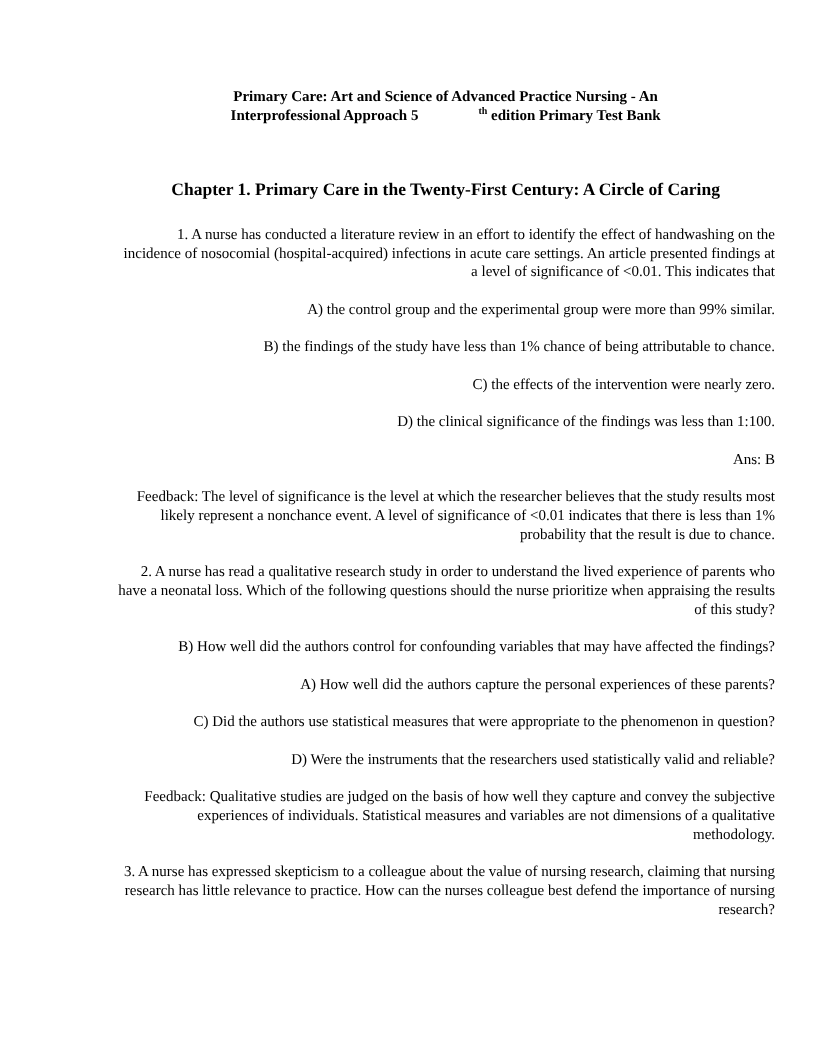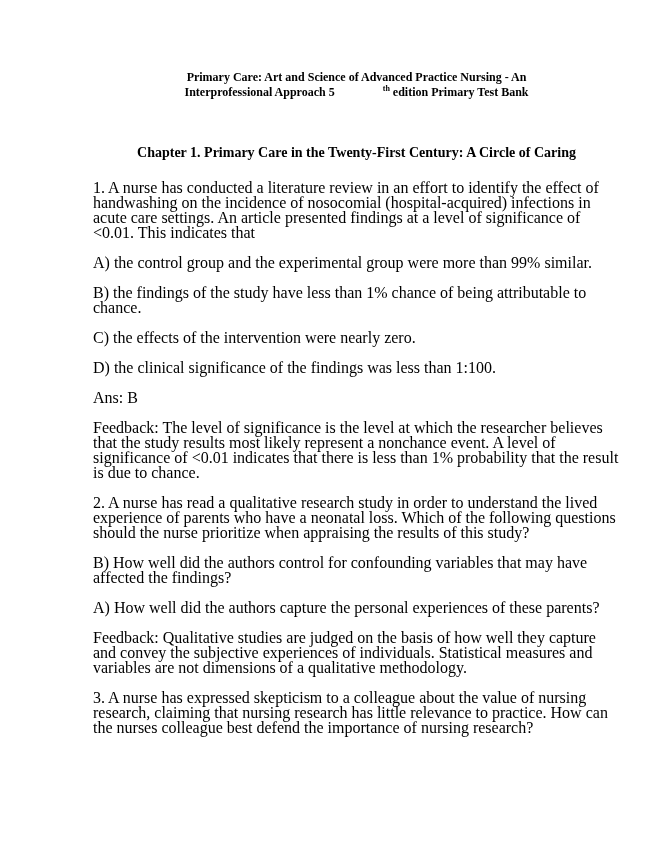--- a/index.html
+++ b/index.html
@@ -35,23 +35,23 @@
   }
   .chapter-heading {
     text-align: center;
     font-weight: bold;
     font-size: 14px;
     line-height: 15px;
     margin: 0 0 20px 0;
   }
   p {
     margin: 0 0 15px 0;
-    font-size: 16px;
+    font-size: 12px;
     line-height: 15px;
-    text-align: left;
+    text-align: right;
   }
   section {
     margin: 0;
     padding: 0;
   }
 </style>
 </head>
 <body>
 
 <div class="page">
@@ -71,20 +71,22 @@
       <p>C) the effects of the intervention were nearly zero.</p>
       <p>D) the clinical significance of the findings was less than 1:100.</p>
       <p>Ans: B</p>
       <p>Feedback: The level of significance is the level at which the researcher believes that the study results most likely represent a nonchance event. A level of significance of &lt;0.01 indicates that there is less than 1% probability that the result is due to chance.</p>
     </section>
 
     <section>
       <p>2. A nurse has read a qualitative research study in order to understand the lived experience of parents who have a neonatal loss. Which of the following questions should the nurse prioritize when appraising the results of this study?</p>
       <p>B) How well did the authors control for confounding variables that may have affected the findings?</p>
       <p>A) How well did the authors capture the personal experiences of these parents?</p>
+      <p>C) Did the authors use statistical measures that were appropriate to the phenomenon in question?</p>
+      <p>D) Were the instruments that the researchers used statistically valid and reliable?</p>
       <p>Feedback: Qualitative studies are judged on the basis of how well they capture and convey the subjective experiences of individuals. Statistical measures and variables are not dimensions of a qualitative methodology.</p>
     </section>
 
     <section>
       <p>3. A nurse has expressed skepticism to a colleague about the value of nursing research, claiming that nursing research has little relevance to practice. How can the nurses colleague best defend the importance of nursing research?</p>
     </section>
 
   </div>
 </div>
 

